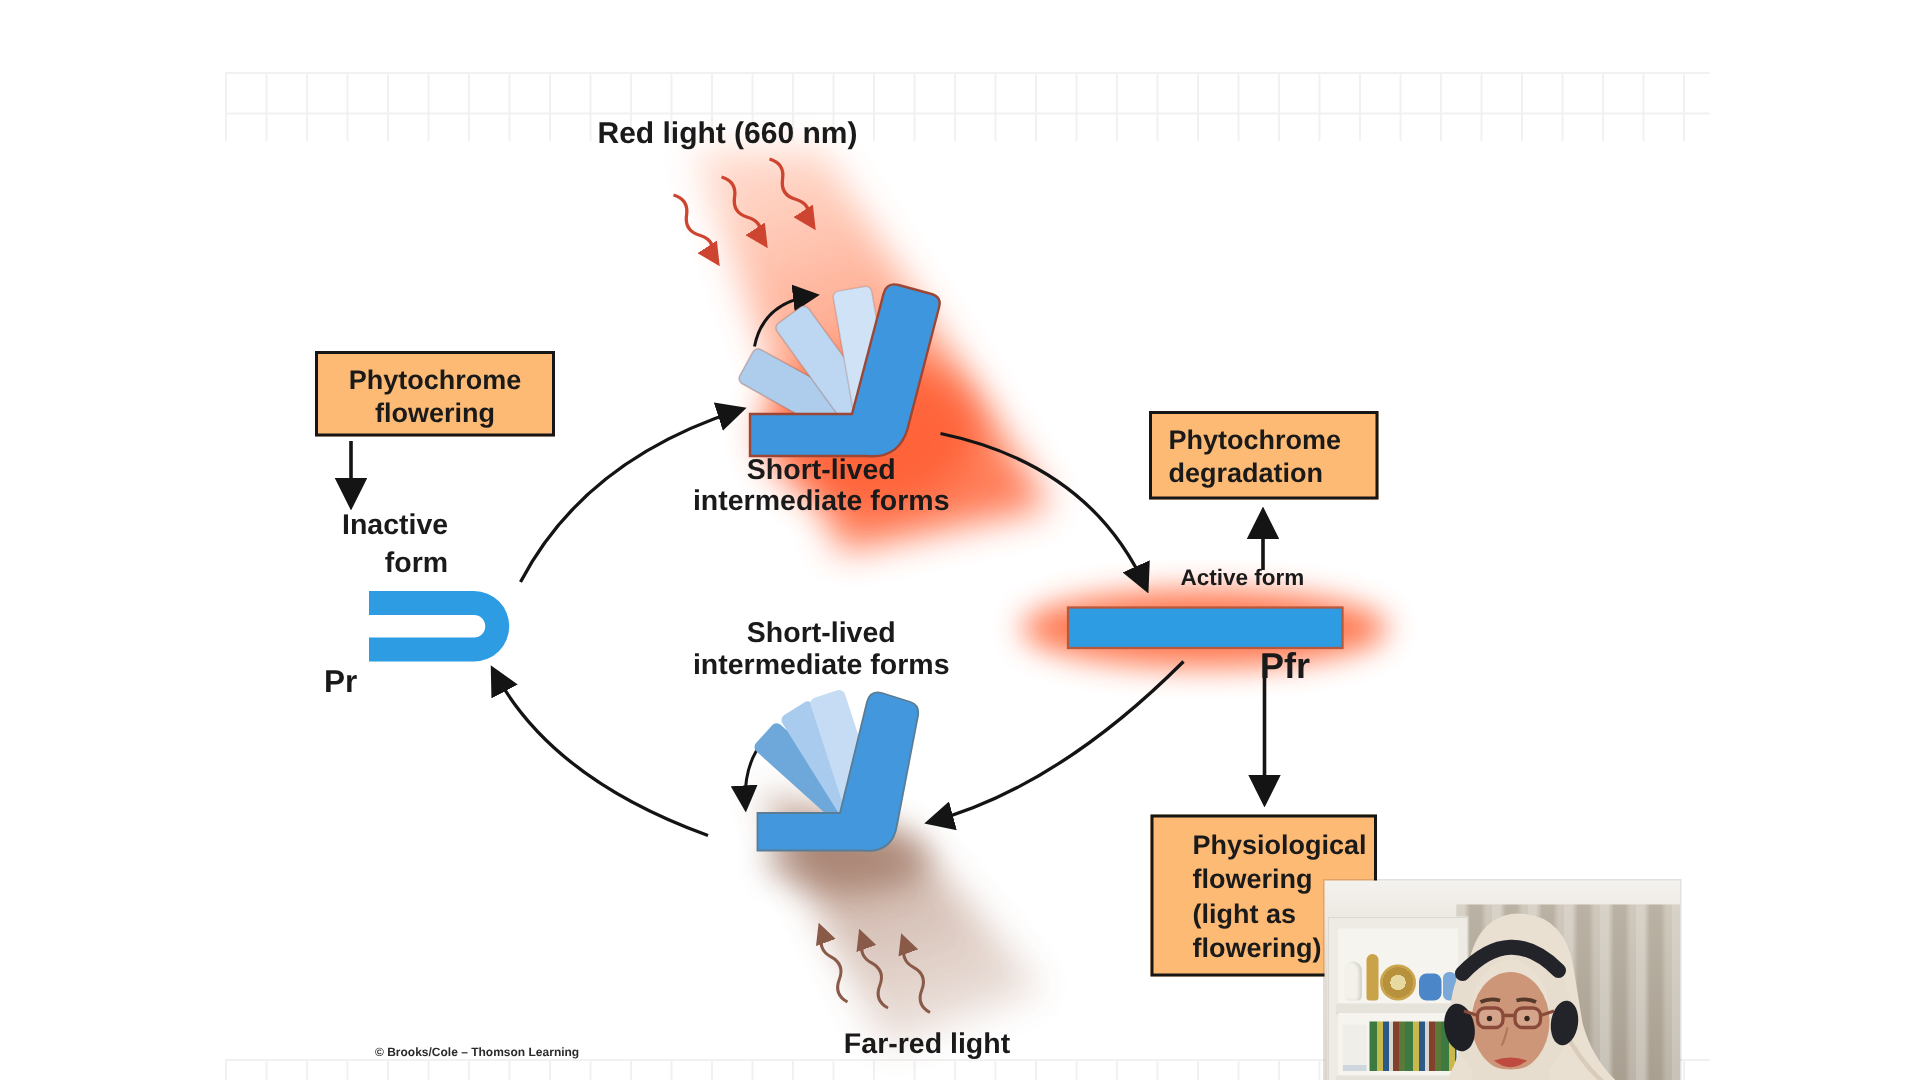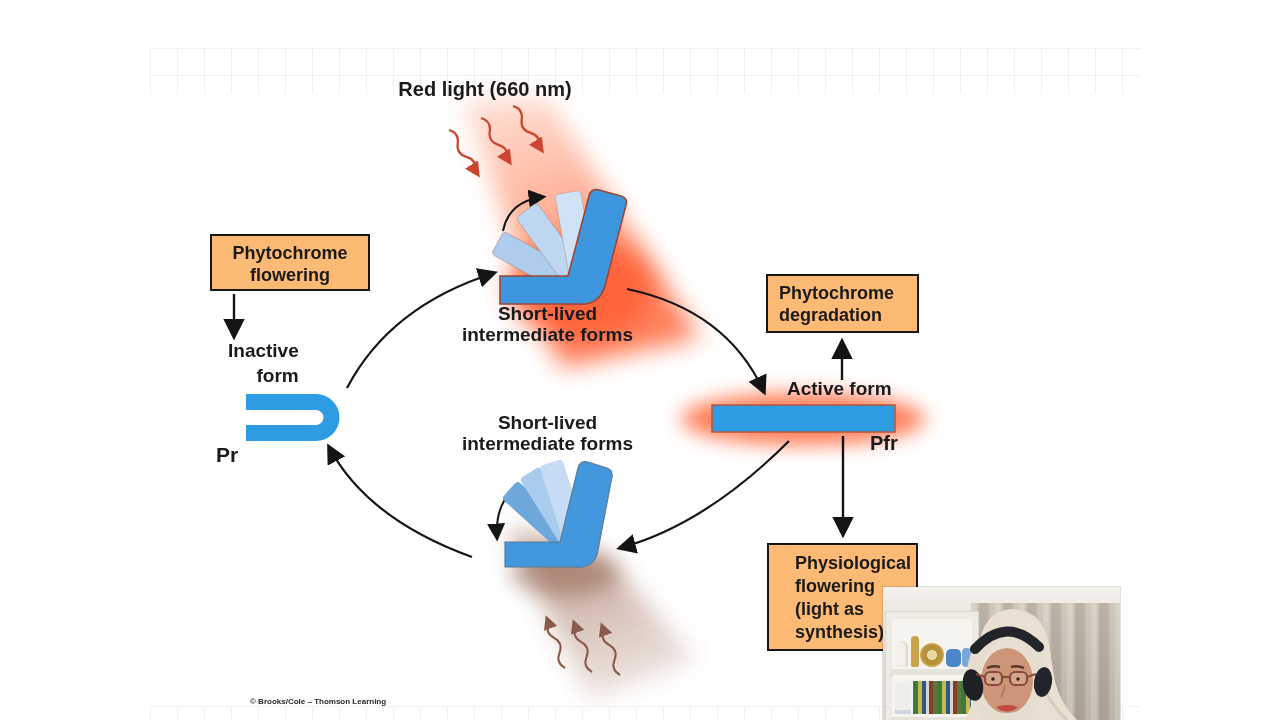--- a/index.html
+++ b/index.html
@@ -155,42 +155,43 @@
 
   <div class="abs ybox" style="left:766px;top:226px;width:153px;height:59px;font-size:18px;line-height:22px;padding:6px 0 0 11px;">
     <div>Phytochrome</div>
     <div>degradation</div>
   </div>
 
   <div class="abs ybox" style="left:767px;top:495px;width:151px;height:108px;font-size:18px;line-height:23px;padding:7px 0 0 26px;">
     <div>Physiological</div>
     <div>flowering</div>
     <div>(light as</div>
-    <div>synthesis)</div>
+    <div>flowering)</div>
   </div>
 
   <div class="abs lbl" style="left:228px;top:290px;font-size:19px;line-height:25px;text-align:right;">
     <div>Inactive</div>
     <div>form</div>
   </div>
   <div class="abs lbl" style="left:216px;top:395px;font-size:21px;">Pr</div>
 
-  <div class="abs lbl" style="left:787px;top:330px;font-size:19px;">Active form</div>
-  <div class="abs lbl" style="left:870px;top:384px;font-size:20px;">Pfr</div>
+  <div class="abs lbl" style="left:787px;top:330px;font-size:15px;">Active form</div>
+  <div class="abs lbl" style="left:840px;top:384px;font-size:24px;">Pfr</div>
 
   <div class="abs lbl ctr" style="left:440px;top:255px;width:215px;font-size:19px;line-height:21px;">
     <div>Short-lived</div>
     <div>intermediate forms</div>
   </div>
   <div class="abs lbl ctr" style="left:440px;top:364px;width:215px;font-size:19px;line-height:21px;">
     <div>Short-lived</div>
     <div>intermediate forms</div>
   </div>
 
   <div class="abs lbl ctr" style="left:528px;top:637px;width:180px;font-size:19px;line-height:24px;">
+    <div>Far-red light</div>
   </div>
 
   <div class="abs" style="left:250px;top:649px;font-size:8px;font-weight:bold;color:#2a2a2a;">© Brooks/Cole – Thomson Learning</div>
 
   <div class="abs" id="webcam">
     <div class="abs" id="curtain"></div>
     <div class="abs" id="doorframe"></div>
 
     <div class="abs" id="bookshelf">
 

